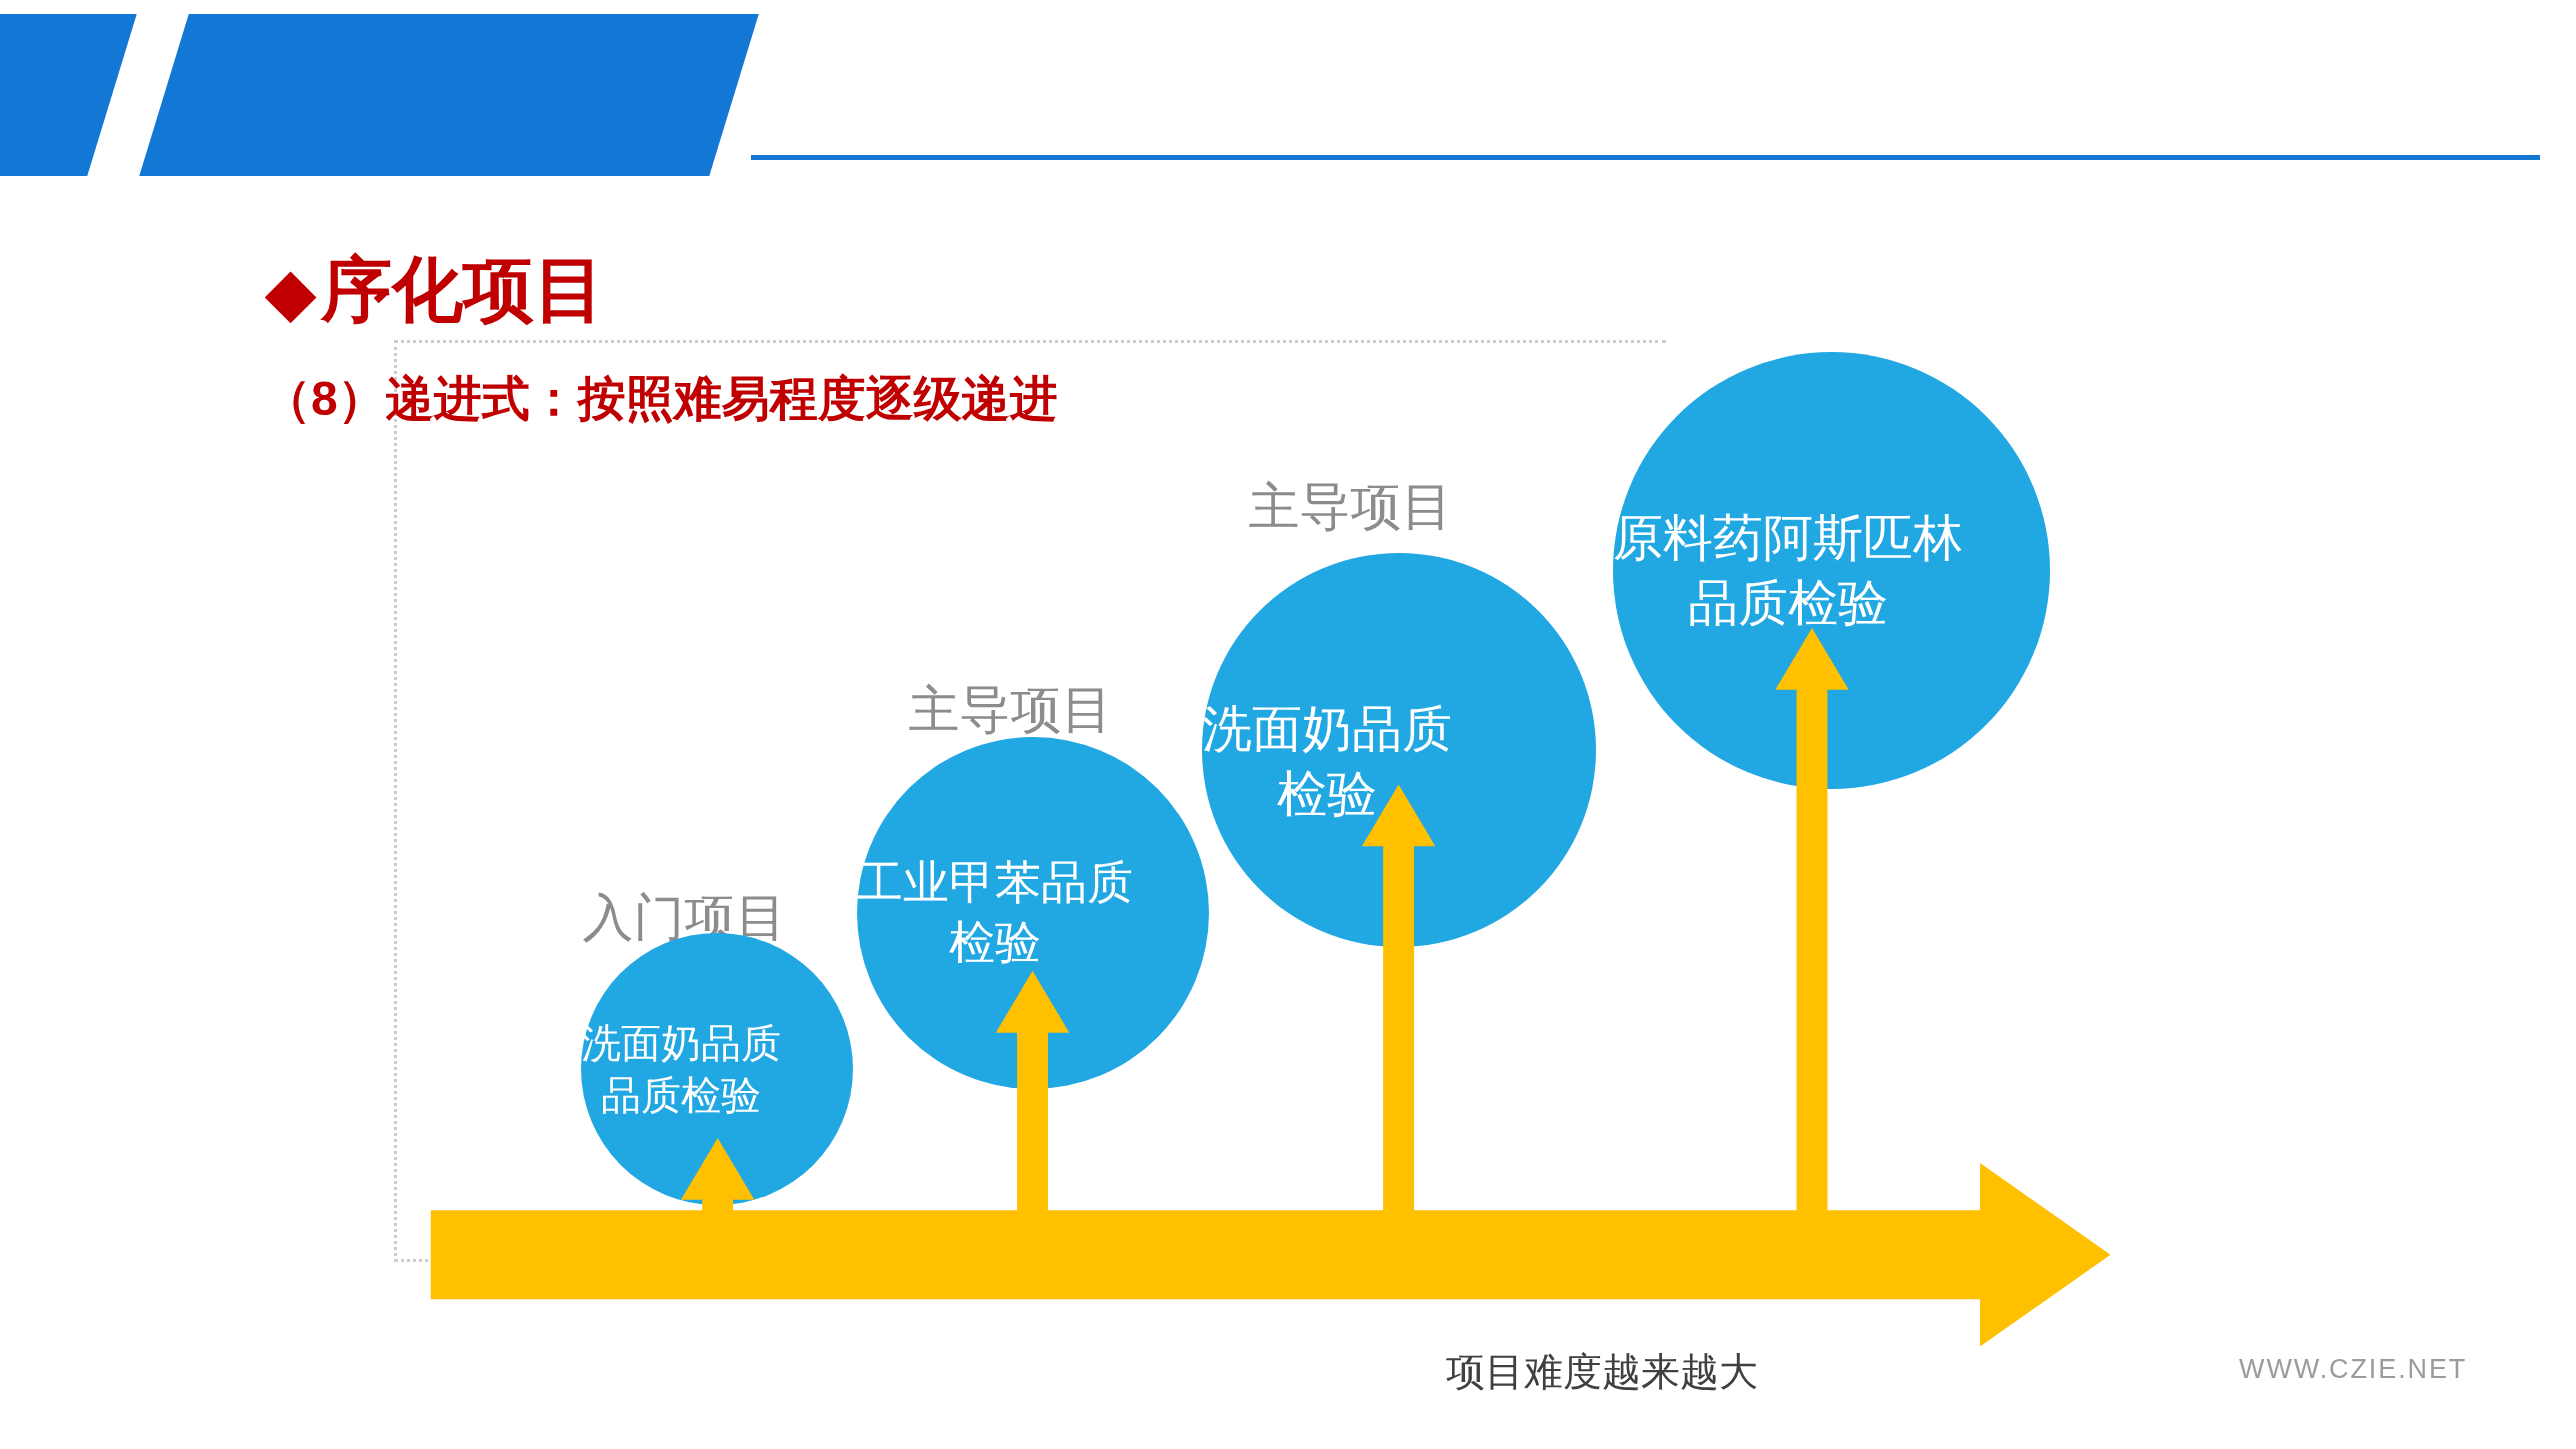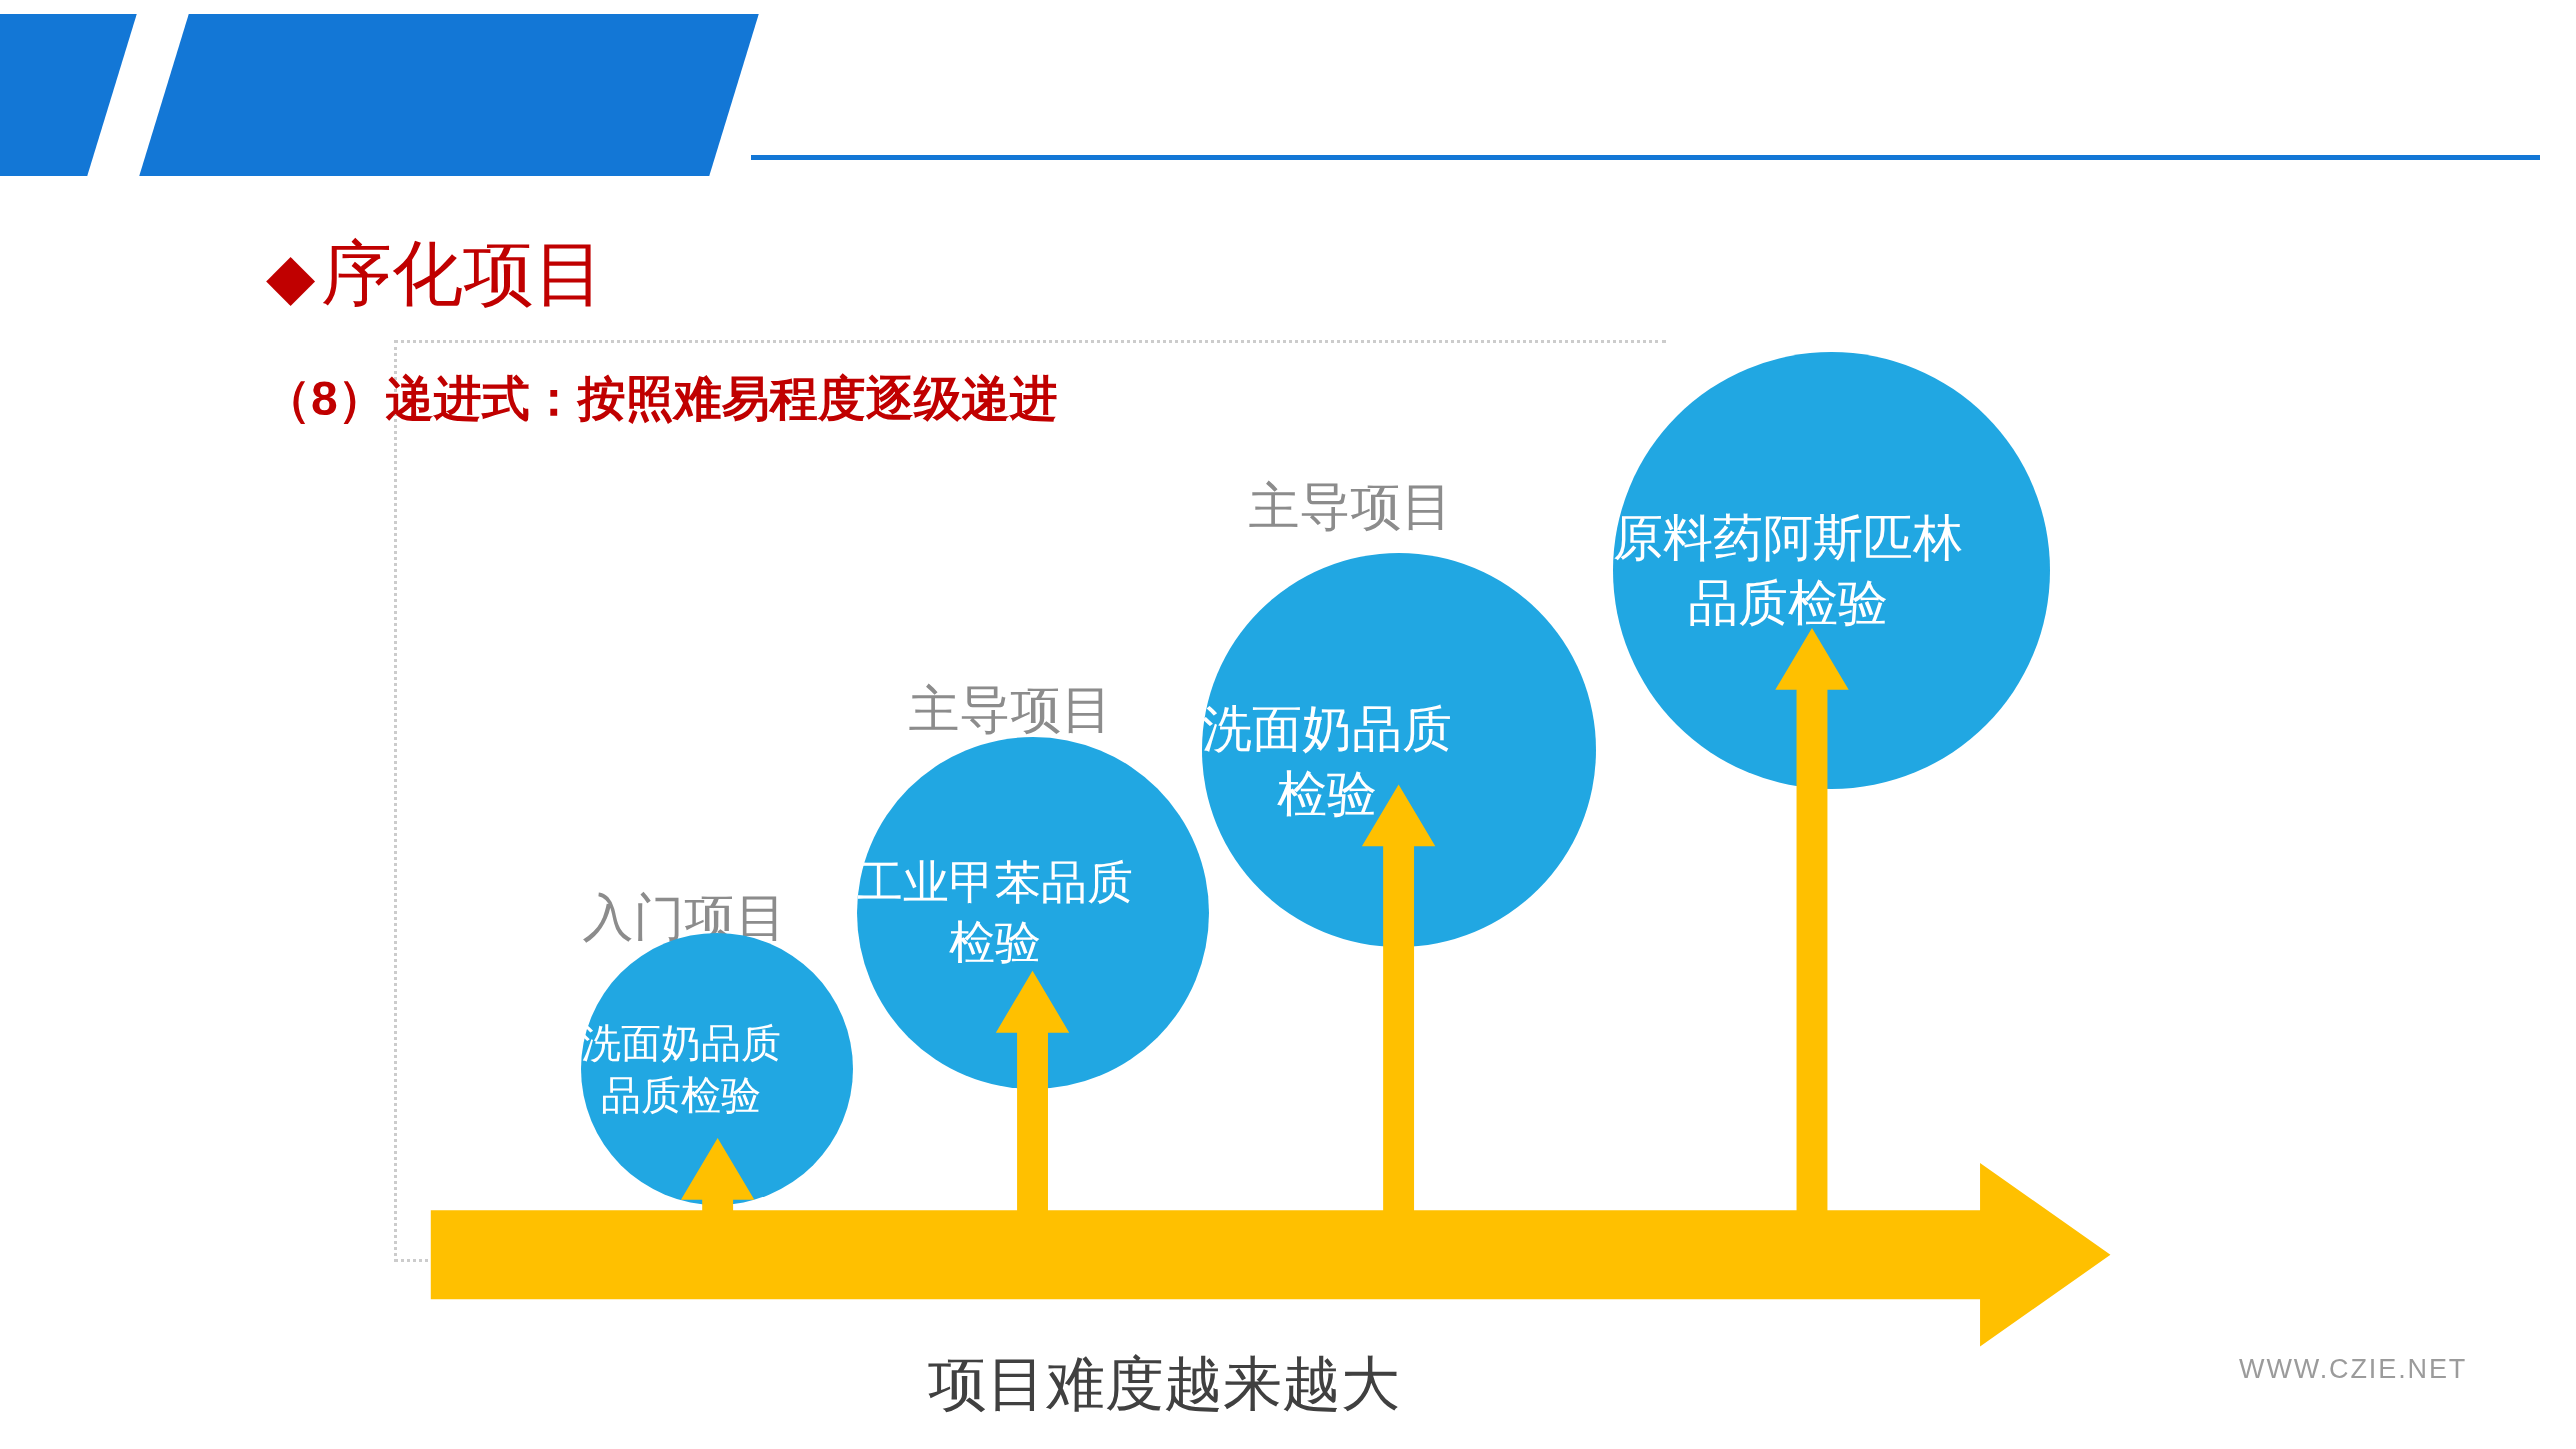--- a/index.html
+++ b/index.html
@@ -10,21 +10,21 @@
   
   .banner-accent{position:absolute;left:-43px;top:13.5px;width:155px;height:162px;
     background:var(--blue,#1377d6);transform:skewX(-17deg);}
   .banner-main{position:absolute;left:164px;top:13.5px;width:570px;height:162px;
     background:var(--blue,#1377d6);transform:skewX(-17deg);}
   .banner-title{position:absolute;left:169px;top:53px;width:560px;height:83px;line-height:83px;
     text-align:center;color:#ffffff;font-size:64px;font-weight:bold;letter-spacing:1px;z-index:3;}
   .header-line{position:absolute;left:751px;top:155px;width:1789px;height:4.8px;
     background:var(--blue,#1377d6);}
   
-  .heading{position:absolute;left:266px;top:227px;font-size:71px;font-weight:normal;
+  .heading{position:absolute;left:266px;top:243px;font-size:71px;font-weight:bold;
     color:var(--red,#c00000);z-index:4;}
   .heading .diamond{font-size:64px;margin-right:5.8px;}
   .subheading{position:absolute;left:263px;top:367px;font-size:48px;font-weight:bold;
     color:var(--red,#c00000);z-index:4;}
   
   .dotted-frame{position:absolute;left:394px;top:340px;width:1269px;height:916px;
     border-left:3.9px dotted var(--dot,#cccccc);
     border-top:3.9px dotted var(--dot,#cccccc);
     border-bottom:3.9px dotted var(--dot,#cccccc);z-index:1;}
   
@@ -38,22 +38,22 @@
     display:flex;align-items:center;justify-content:flex-start;z-index:2;}
   .circle span{color:#fff;text-align:center;white-space:pre-line;line-height:1.3;}
   #c1{left:581px;top:933px;width:272px;height:272px;}  #c1 span{font-size:40px;}
   #c2{left:857px;top:737px;width:352px;height:352px;}  #c2 span{font-size:46px;}
   #c3{left:1202px;top:553px;width:394px;height:394px;} #c3 span{font-size:50px;margin-top:24px;}
   #c4{left:1613px;top:352px;width:437px;height:437px;} #c4 span{font-size:50px;}
   
   .arrows{position:absolute;left:0;top:0;z-index:5;pointer-events:none;}
   .arrow{fill:var(--yellow,#ffc000);}
   
-  .caption{position:absolute;left:928px;top:1345px;width:792px;text-align:left;
-    font-size:59px;color:var(--caption,#404040);z-index:6;}
+  .caption{position:absolute;left:966px;top:1345px;width:792px;text-align:right;
+    font-size:39px;color:var(--caption,#404040);z-index:6;}
   .website{position:absolute;left:2239px;top:1354px;font-size:27px;
     color:var(--site,#9b9b9b);letter-spacing:1.9px;z-index:6;}
 </style>
 </head>
 <body>
 
 <div class="slide" style="--blue: #1377d6; --circle: #21a7e2; --yellow: #ffc000; --red: #c00000; --gray: #8c8c8c; --caption: #404040; --dot: #cccccc; --site: #9b9b9b;">
 
   <div class="banner-accent"></div>
   <div class="banner-main"></div>

